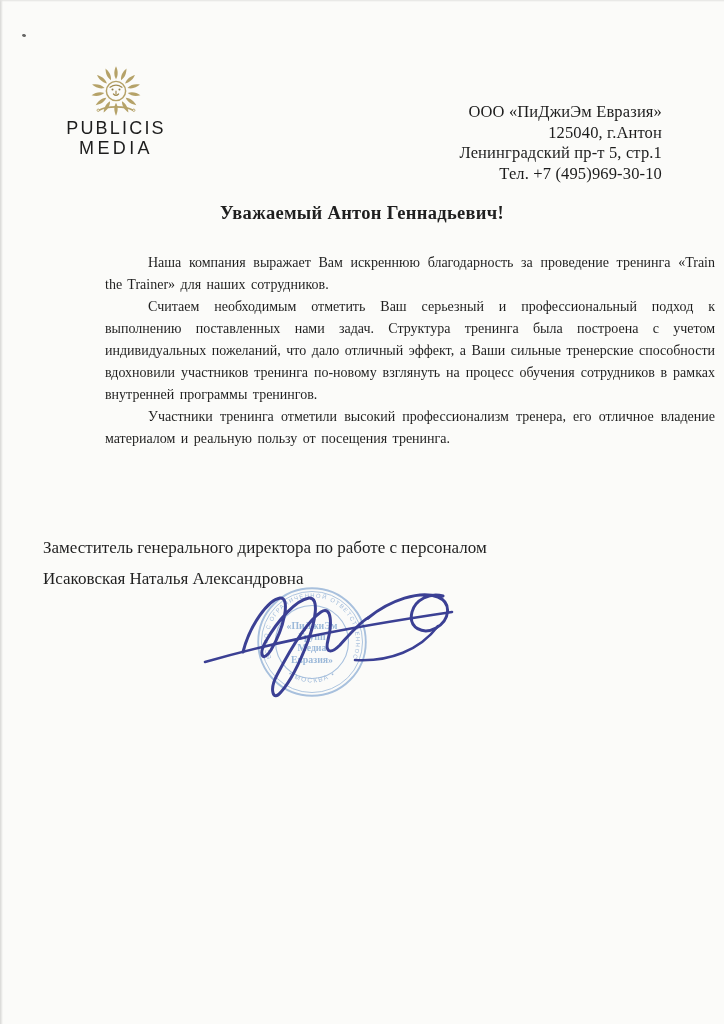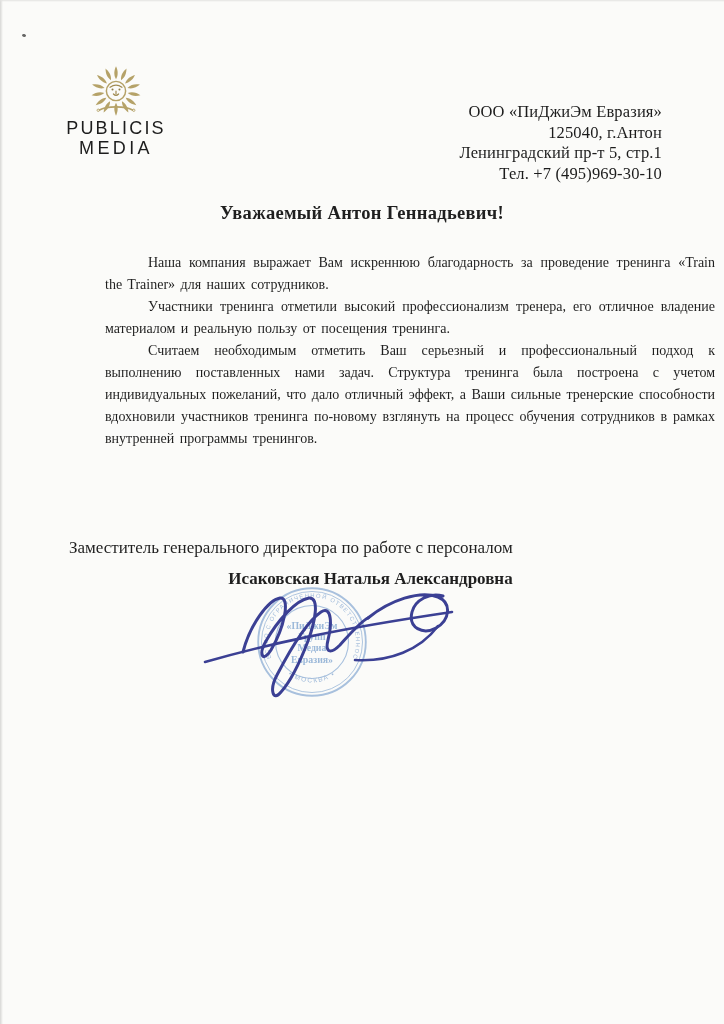--- a/index.html
+++ b/index.html
@@ -30,23 +30,23 @@
   .address-block{position:absolute;right:62px;top:102px;text-align:right;
     font-size:16.5px;line-height:20.6px;color:#1c1c1c;letter-spacing:.15px;}
 
   
   .salutation{position:absolute;left:57px;top:203px;width:610px;text-align:center;
     font-weight:700;font-size:18.5px;letter-spacing:.3px;}
   .body-text{position:absolute;left:57px;top:252px;width:610px;
     font-size:14px;line-height:22px;text-align:justify;word-spacing:2px;margin-left:48px;}
   .body-text p{margin:0;text-indent:43px;}
 
-  .signoff{position:absolute;left:69px;top:538px;font-size:17px;line-height:20px;text-align:right;}
+  .signoff{position:absolute;left:43px;top:538px;font-size:17px;line-height:20px;}
   .signoff-position{margin:0 0 11px 0;}
-  .signoff-name{margin:0;font-weight:bold;}
+  .signoff-name{margin:0;}
 
   
   .seal-area{position:absolute;left:190px;top:574px;width:290px;height:135px;}
   .stamp-svg{position:absolute;left:64px;top:10px;filter:blur(.4px);opacity:.88;}
   .signature-svg{position:absolute;left:0;top:0;}
 </style>
 </head>
 <body>
 
 <div class="page">
@@ -94,22 +94,22 @@
     <div>ООО «ПиДжиЭм Евразия»</div>
     <div>125040, г.Антон</div>
     <div>Ленинградский пр-т 5, стр.1</div>
     <div>Тел. +7 (495)969-30-10</div>
   </div>
 
   <div class="salutation">Уважаемый Антон Геннадьевич!</div>
 
   <div class="body-text">
     <p>Наша компания выражает Вам искреннюю благодарность за проведение тренинга «Train the Trainer» для наших сотрудников.</p>
+    <p>Считаем необходимым отметить Ваш серьезный и профессиональный подход к выполнению поставленных нами задач. Структура тренинга была построена с учетом индивидуальных пожеланий, что дало отличный эффект, а Ваши сильные тренерские способности вдохновили участников тренинга по-новому взглянуть на процесс обучения сотрудников в рамках внутренней программы тренингов.</p>
     <p>Участники тренинга отметили высокий профессионализм тренера, его отличное владение материалом и реальную пользу от посещения тренинга.</p>
-    <p>Считаем необходимым отметить Ваш серьезный и профессиональный подход к выполнению поставленных нами задач. Структура тренинга была построена с учетом индивидуальных пожеланий, что дало отличный эффект, а Ваши сильные тренерские способности вдохновили участников тренинга по-новому взглянуть на процесс обучения сотрудников в рамках внутренней программы тренингов.</p>
   </div>
 
   <div class="signoff">
     <p class="signoff-position">Заместитель генерального директора по работе с персоналом</p>
     <p class="signoff-name">Исаковская Наталья Александровна</p>
   </div>
 
   <div class="seal-area">
     <svg class="stamp-svg" width="116" height="116" viewBox="0 0 124 124" aria-hidden="true">
       <defs>

